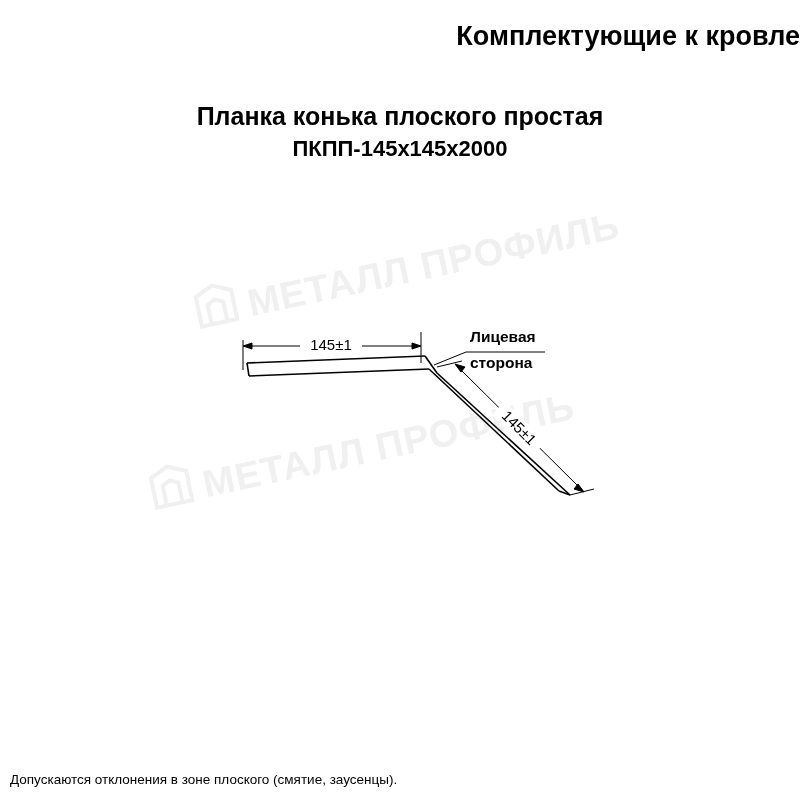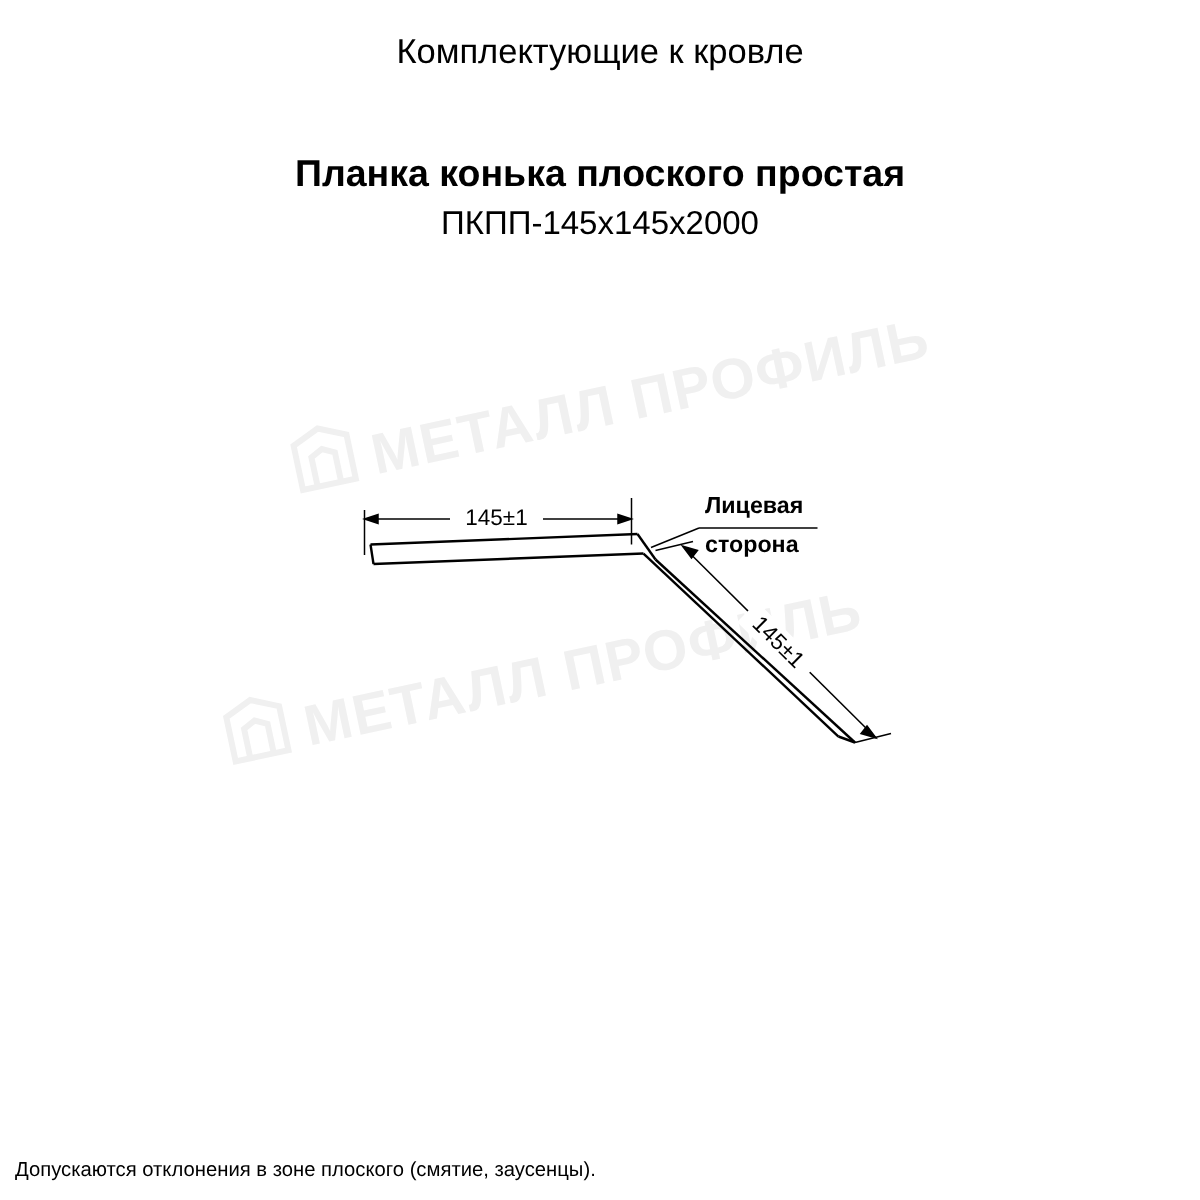--- a/index.html
+++ b/index.html
@@ -21,40 +21,41 @@
     height: 800px;
   }
   .title-block {
     position: absolute;
     top: 22px;
     left: 0;
     width: 800px;
     text-align: center;
   }
   .main-title {
-    font-size: 23px;
-    font-weight: normal;
+    font-size: 27px;
+    font-weight: bold;
     letter-spacing: 0px;
     line-height: 1.1;
+    text-align: right;
   }
   .sub-block {
     position: absolute;
     top: 100px;
     left: 0;
     width: 800px;
     text-align: center;
   }
   .sub-title {
     font-size: 25px;
     font-weight: bold;
     line-height: 1.35;
   }
   .sub-code {
     font-size: 22px;
-    font-weight: normal;
+    font-weight: bold;
     line-height: 1.35;
   }
   .drawing {
     position: absolute;
     top: 180px;
     left: 0;
     width: 800px;
     height: 420px;
   }
   .drawing svg {

